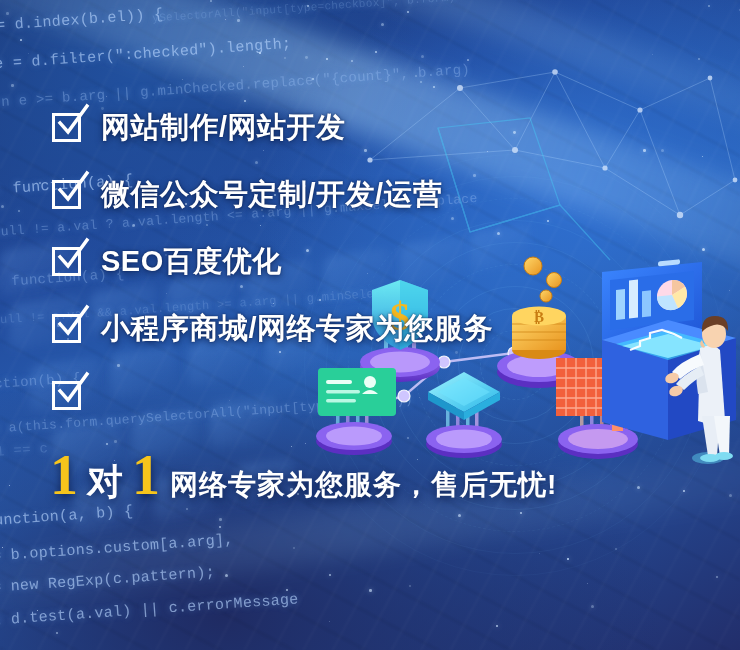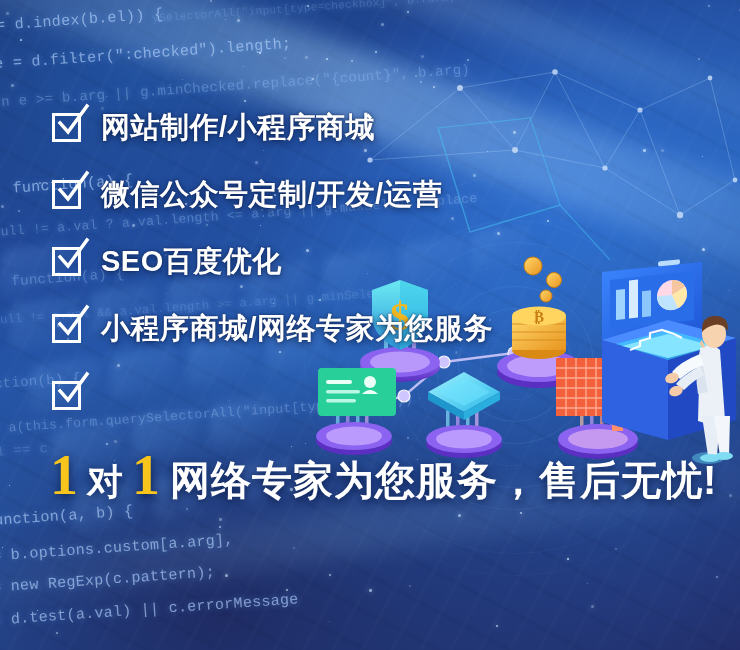--- a/index.html
+++ b/index.html
@@ -120,21 +120,21 @@
     line-height:1;
     text-shadow:0 3px 9px rgba(8,25,70,.8);
     font-family:"Liberation Serif","DejaVu Serif",serif;
   }
   .hl-dui{
     color:#ffffff;font-weight:bold;font-size:36px;line-height:1;
     margin:0 9px;
     text-shadow:0 2px 8px rgba(8,25,70,.8);
   }
   .hl-text{
-    color:#ffffff;font-weight:bold;font-size:40px;line-height:1;
+    color:#ffffff;font-weight:bold;font-size:28px;line-height:1;
     margin-left:10px;letter-spacing:1px;
     text-shadow:0 3px 9px rgba(8,25,70,.85);
   }
 
   
   .illo{position:absolute;left:296px;top:250px;width:444px;height:215px;}
 
   
   .pod{position:absolute;}
 
@@ -605,21 +605,21 @@
     </div>
   </div>
 
   <div class="features" id="featurelist">
       <div class="feature">
         <span class="chk">
           <svg viewBox="0 0 40 40">
             <path d="M7 20 L15 29 L34 3" fill="none" stroke="#ffffff" stroke-width="3.4" stroke-linecap="square"></path>
           </svg>
         </span>
-        <span class="feature-label">网站制作/小程序商城</span>
+        <span class="feature-label">网站制作/网站开发</span>
       </div>
       <div class="feature">
         <span class="chk">
           <svg viewBox="0 0 40 40">
             <path d="M7 20 L15 29 L34 3" fill="none" stroke="#ffffff" stroke-width="3.4" stroke-linecap="square"></path>
           </svg>
         </span>
         <span class="feature-label">微信公众号定制/开发/运营</span>
       </div>
       <div class="feature">

